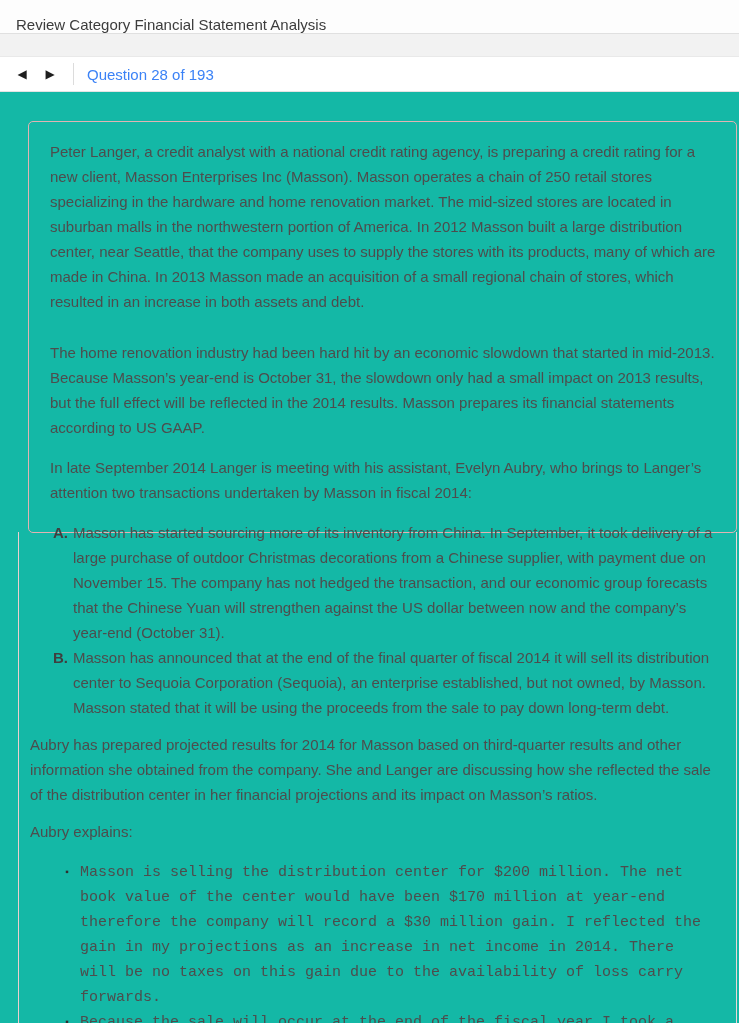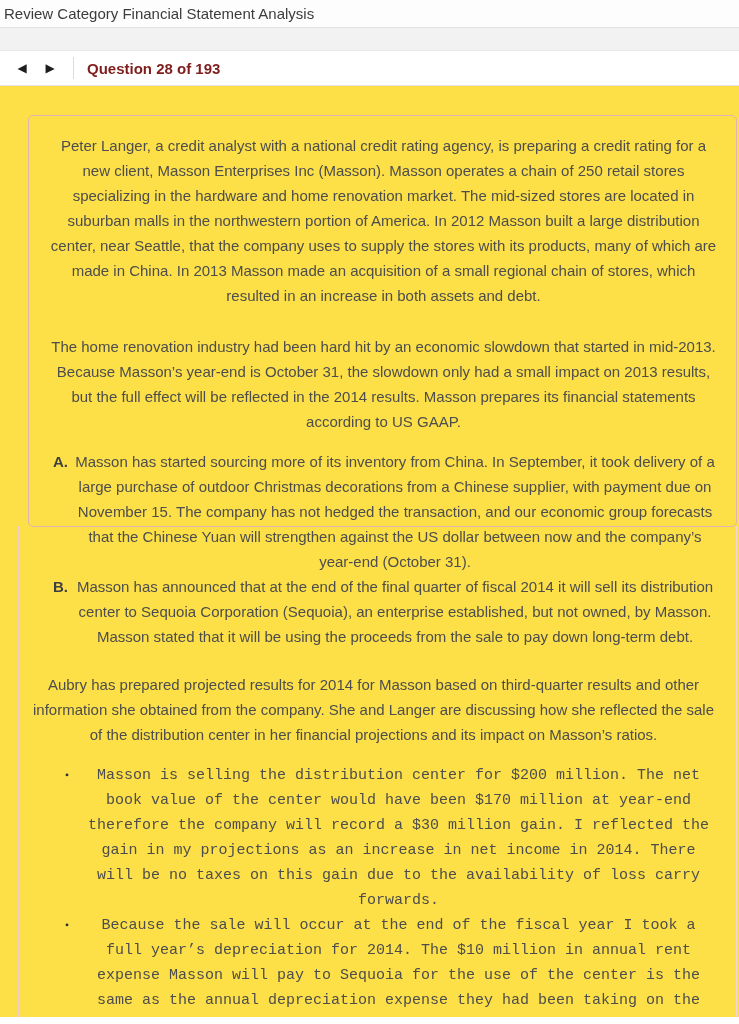--- a/index.html
+++ b/index.html
@@ -5,23 +5,23 @@
   html,body { margin:0; padding:0; }
   body {
     width:739px; height:1024px; overflow:hidden;
     background:#ffffff;
     font-family:"Liberation Sans", sans-serif;
     color:#4d4d4d;
     -webkit-font-smoothing:antialiased;
   }
   
   .page-header {
-    height:28px; background:#fdfdfd;
-    display:flex; align-items:center;
-    padding:0 4px; box-sizing:border-box;
+    height:34px; background:#fdfdfd;
+    display:flex; align-items:flex-end;
+    padding:0 16px; box-sizing:border-box;
     border-bottom:1px solid #e0e0e0;
     font-size:15px; color:#3c3c3c;
   }
   .gray-band {
     height:22px; background:#f2f2f2;
     border-bottom:1px solid #e9e9e9;
   }
   
   .nav-bar {
     height:35px; background:#ffffff;
@@ -31,25 +31,25 @@
   }
   .nav-arrow {
     background:none; border:none; padding:0;
     width:28px; text-align:center;
     font-size:12px; color:#1e1e1e; cursor:pointer;
     font-family:"DejaVu Sans", sans-serif;
     line-height:35px;
   }
   .nav-arrow:first-child { margin-left:8px; }
   .nav-divider { width:1px; height:22px; background:#dcdcdc; margin:0 13px 0 9px; }
-  .nav-text { font-size:15px; color:#7f1d1d;font-weight:bold; }
+  .nav-text { font-size:15px; color:#3b82f6; }
   
   .content {
     position:relative;
-    height:931px; background:#fde047; overflow:hidden;text-align:center;
+    height:931px; background:#14b8a6; overflow:hidden;
   }
   .vignette-box {
     position:absolute; top:29px; left:28px; right:2px; height:410px;
     border:1px solid #e1b3b3; border-radius:5px;
     background:transparent; z-index:0;
   }
   .continuation-box {
     position:absolute; top:440px; left:18px; right:2px; bottom:-6px;
     border-left:1px solid #eccfcf; border-right:1px solid #eed7d7;
     background:transparent; z-index:0;
@@ -58,21 +58,21 @@
     position:relative; z-index:1;
     padding-top:47px;
     font-size:15px; line-height:25px; color:#4d4d4d;
   }
   .stem-paragraph { margin:0 22px 0 50px; }
   .stem-paragraph + .stem-paragraph { margin-top:26px; }
   .stem-paragraph.p3 { margin-top:15px; }
   .lettered-list { margin:15px 22px 0 53px; }
   .lettered-item { position:relative; padding-left:20px; }
   .lettered-marker { position:absolute; left:0; top:0; font-weight:bold; color:#3f3f3f; }
-  .post-paragraph { margin:23px 22px 0 30px; }
+  .post-paragraph { margin:12px 22px 0 30px; }
   .post-paragraph.lead-in { margin-top:12px; }
   .bullet-list { margin:16px 22px 0 30px; padding:0; list-style:none; }
   .bullet-item { position:relative; padding-left:50px;font-family:Liberation Mono, monospace; }
   .bullet-item::before {
     content:"\25AA";
     position:absolute; left:34px; top:0;
     font-size:10px; line-height:25px; color:#2f2f2f;
   }
 </style>
 </head>
@@ -99,34 +99,36 @@
 
   <div class="vignette-box"></div>
   <div class="continuation-box"></div>
 
   <div class="text-flow">
 
     <p class="stem-paragraph">Peter Langer, a credit analyst with a national credit rating agency, is preparing a credit rating for a new client, Masson Enterprises Inc (Masson). Masson operates a chain of 250 retail stores specializing in the hardware and home renovation market. The mid-sized stores are located in suburban malls in the northwestern portion of America. In 2012 Masson built a large distribution center, near Seattle, that the company uses to supply the stores with its products, many of which are made in China. In 2013 Masson made an acquisition of a small regional chain of stores, which resulted in an increase in both assets and debt.</p>
 
     <p class="stem-paragraph">The home renovation industry had been hard hit by an economic slowdown that started in mid-2013. Because Masson’s year-end is October 31, the slowdown only had a small impact on 2013 results, but the full effect will be reflected in the 2014 results. Masson prepares its financial statements according to US GAAP.</p>
 
+    <p class="stem-paragraph p3">In late September 2014 Langer is meeting with his assistant, Evelyn Aubry, who brings to Langer’s attention two transactions undertaken by Masson in fiscal 2014:</p>
 
     <div class="lettered-list">
       <div class="lettered-item">
         <span class="lettered-marker">A.</span>
         <span>Masson has started sourcing more of its inventory from China. In September, it took delivery of a large purchase of outdoor Christmas decorations from a Chinese supplier, with payment due on November 15. The company has not hedged the transaction, and our economic group forecasts that the Chinese Yuan will strengthen against the US dollar between now and the company’s year-end (October 31).</span>
       </div>
       <div class="lettered-item">
         <span class="lettered-marker">B.</span>
         <span>Masson has announced that at the end of the final quarter of fiscal 2014 it will sell its distribution center to Sequoia Corporation (Sequoia), an enterprise established, but not owned, by Masson. Masson stated that it will be using the proceeds from the sale to pay down long-term debt.</span>
       </div>
     </div>
 
     <p class="post-paragraph">Aubry has prepared projected results for 2014 for Masson based on third-quarter results and other information she obtained from the company. She and Langer are discussing how she reflected the sale of the distribution center in her financial projections and its impact on Masson’s ratios.</p>
 
+    <p class="post-paragraph lead-in">Aubry explains:</p>
 
     <ul class="bullet-list">
       <li class="bullet-item">Masson is selling the distribution center for $200 million. The net book value of the center would have been $170 million at year-end therefore the company will record a $30 million gain. I reflected the gain in my projections as an increase in net income in 2014. There will be no taxes on this gain due to the availability of loss carry forwards.</li>
       <li class="bullet-item">Because the sale will occur at the end of the fiscal year I took a full year’s depreciation for 2014. The $10 million in annual rent expense Masson will pay to Sequoia for the use of the center is the same as the annual depreciation expense they had been taking on the center.</li>
 
     </ul>
 
   </div>
 </main>
 

